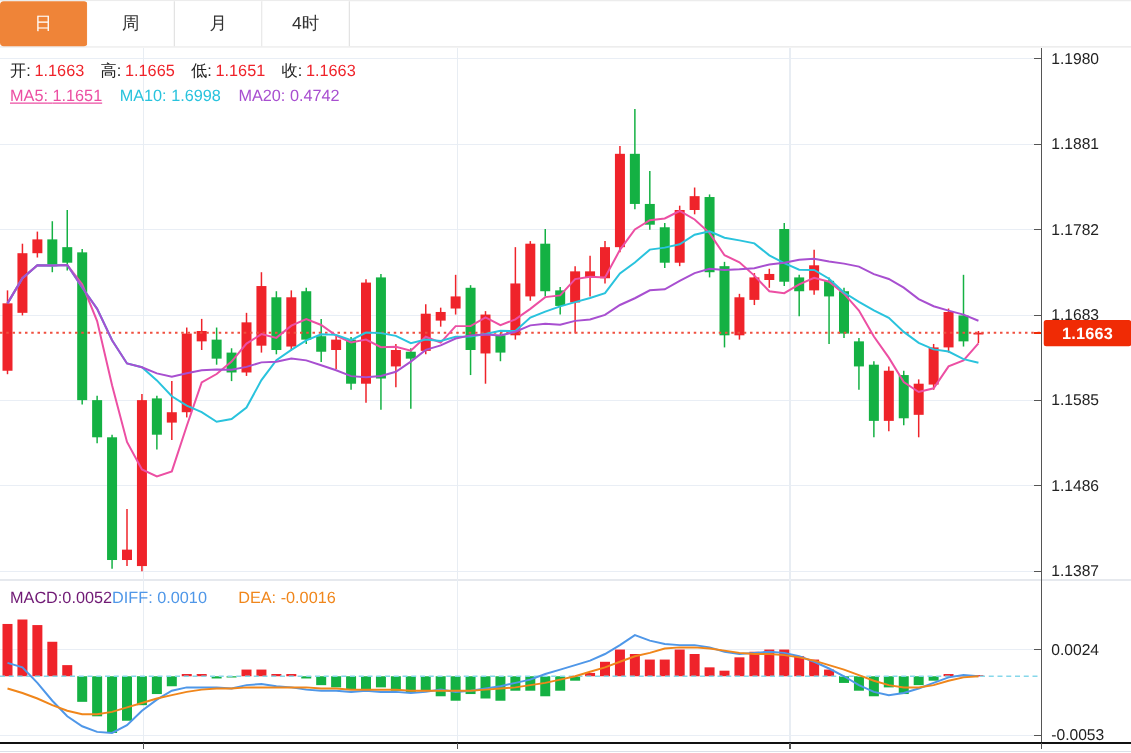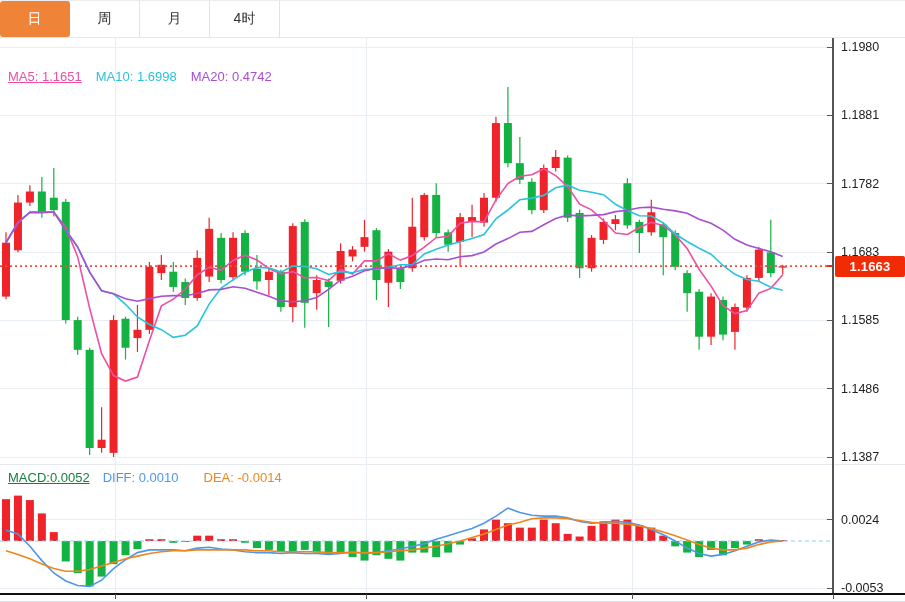--- a/index.html
+++ b/index.html
@@ -14,21 +14,21 @@
   .tab.active{background:#ef8438;color:#fff;border-radius:3px;border-right-color:#ef8438;}
   
   .legend{position:absolute;z-index:3;font-size:13px;white-space:nowrap;line-height:17px;}
   #ohlc-legend{left:8px;top:48px;}
   #ma-legend{left:8px;top:68px;}
   #macd-legend{left:8px;top:469px;}
   .lk{color:#222;}
   .lv{color:#ef232a;margin:0 13px 0 3px;}
   .ma-item{margin-right:14px;}
   .c-ma5{color:#ec4fa3;text-decoration:underline;} .c-ma10{color:#29c3dd;} .c-ma20{color:#a84fd0;}
-  .c-macd{color:#15803d;margin-right:13px;text-decoration:underline;} .c-diff{color:#4f97e8;margin-right:25px;} .c-dea{color:#f0861b;}
+  .c-macd{color:#701a75;} .c-diff{color:#4f97e8;margin-right:25px;} .c-dea{color:#f0861b;}
   
   #badge{position:absolute;left:835px;top:256px;width:70px;height:21px;background:#f02b05;color:#fff;
          font-size:13px;font-weight:bold;display:flex;align-items:center;justify-content:center;
          z-index:3;border-radius:2px;letter-spacing:.2px;}
 </style>
 </head>
 <body>
 
 <div class="stage">
 
@@ -279,23 +279,26 @@
       <line x1="0" y1="601" x2="905" y2="601" stroke="#dbe0e8" stroke-width="1" shape-rendering="crispEdges"></line>
     </svg>
 
   <div class="tabbar">
     <div class="tab active">日</div>
     <div class="tab">周</div>
     <div class="tab">月</div>
     <div class="tab">4时</div>
   </div>
 
+  <div class="legend" id="ohlc-legend">
+    <span class="lk">开:</span><span class="lv">1.1663</span><span class="lk">高:</span><span class="lv">1.1665</span><span class="lk">低:</span><span class="lv">1.1651</span><span class="lk">收:</span><span class="lv">1.1663</span>
+  </div>
 
   <div class="legend" id="ma-legend">
     <span class="ma-item c-ma5"><span>MA5:</span> <span>1.1651</span></span><span class="ma-item c-ma10"><span>MA10:</span> <span>1.6998</span></span><span class="ma-item c-ma20"><span>MA20:</span> <span>0.4742</span></span>
   </div>
 
   <div class="legend" id="macd-legend">
-    <span class="c-macd"><span>MACD:</span><span>0.0052</span></span><span class="c-diff"><span>DIFF:</span> <span>0.0010</span></span><span class="c-dea"><span>DEA:</span> <span>-0.0014</span></span>
+    <span class="c-macd"><span>MACD:</span><span>0.0052</span></span><span class="c-diff"><span>DIFF:</span> <span>0.0010</span></span><span class="c-dea"><span>DEA:</span> <span>-0.0016</span></span>
   </div>
 
   <div id="badge">1.1663</div>
 </div>
 
 </body></html>

